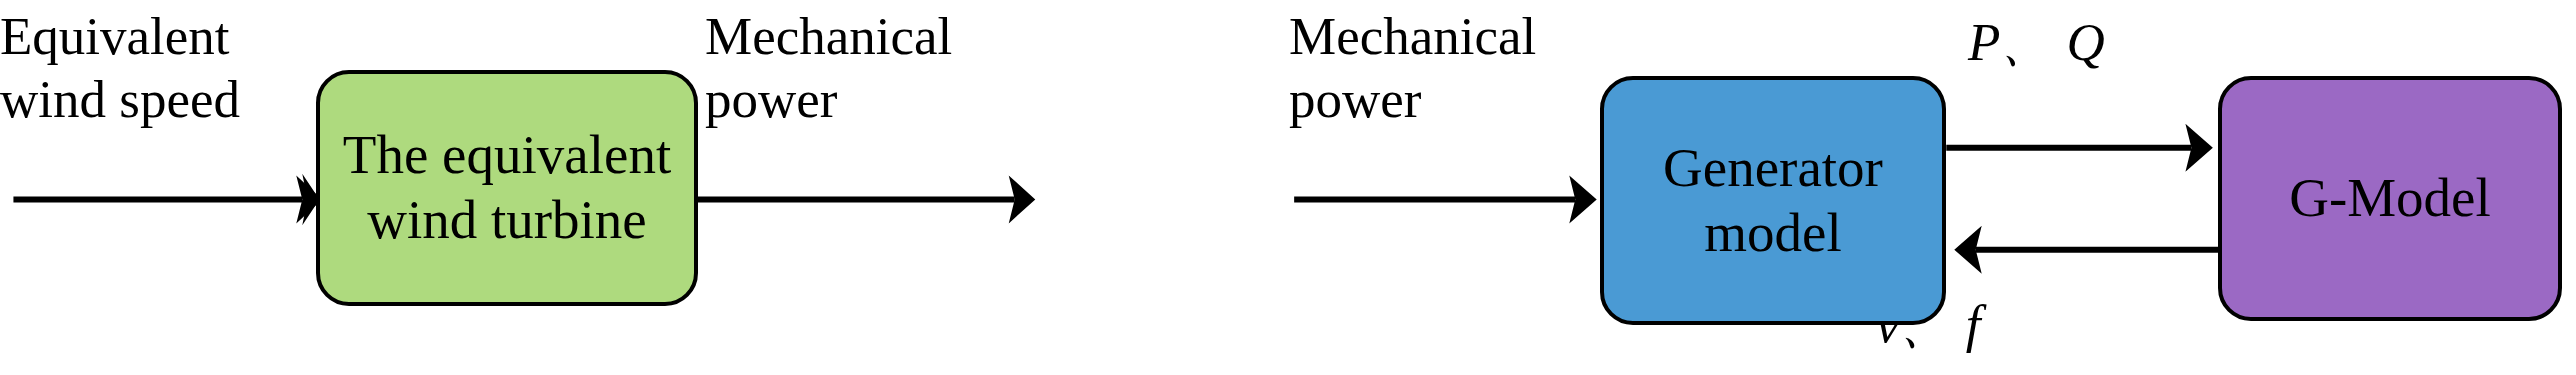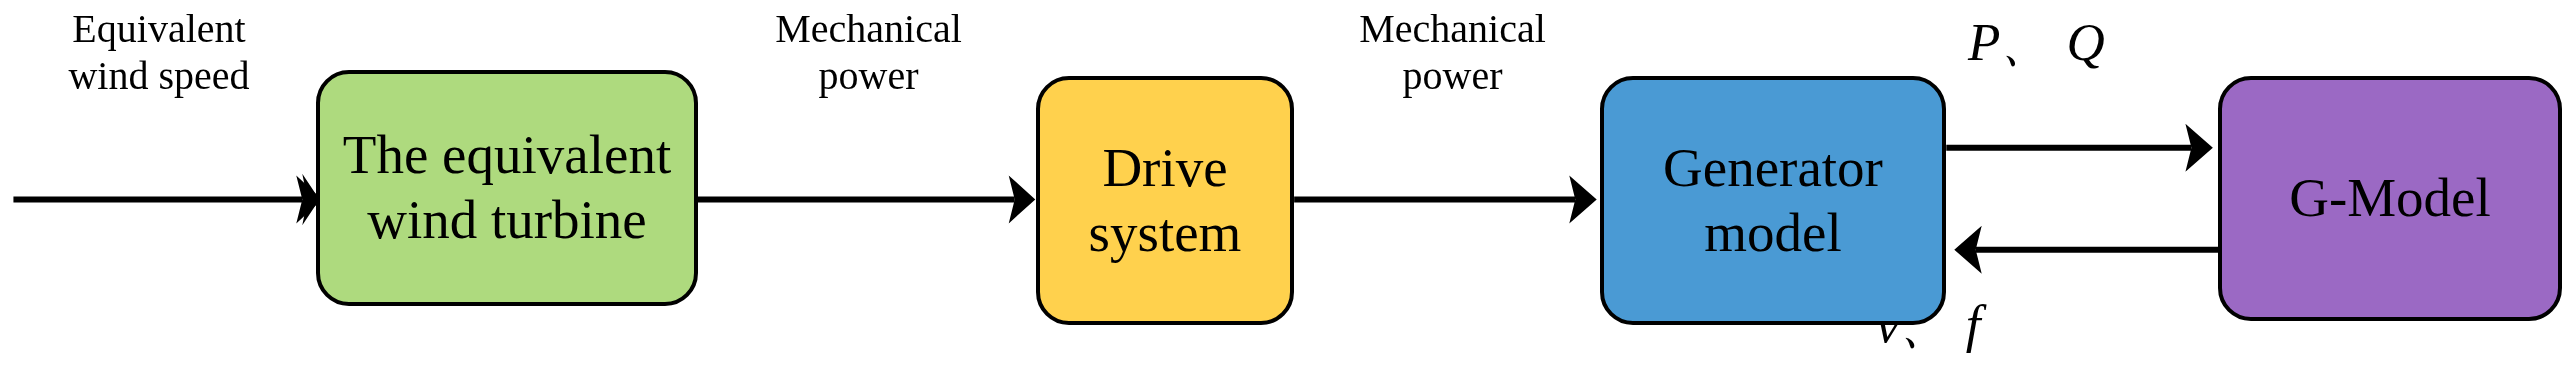--- a/index.html
+++ b/index.html
@@ -33,23 +33,22 @@
     white-space: pre-line;
   }
   #block-turbine { left: 316px; top: 70px; width: 382px; height: 236px; background: #aeda7e; }
   #block-drive   { left: 1036px; top: 76px; width: 258px; height: 249px; background: #ffd14d; }
   #block-gen     { left: 1600px; top: 76px; width: 346px; height: 249px; background: #4a9ad4; }
   #block-gmodel  { left: 2218px; top: 76px; width: 344px; height: 245px; background: #9b69c4; }
 
   
   .label {
     position: absolute;
-    text-align: center;
     line-height: 1.18;
-    font-size: 40px;
+    font-size: 53px;
     white-space: pre-line;
     font-family: "Liberation Serif", "DejaVu Serif", serif;
   }
   #label-wind-speed { left: 0px;    top: 5.2px;  width: 318px; }
   #label-mech-1     { left: 705px;  top: 5.2px;  width: 327px; }
   #label-mech-2     { left: 1289px; top: 5.2px;  width: 327px; }
 
   .label-italic {
     position: absolute;
     text-align: left;
@@ -115,22 +114,20 @@
   <div class="conn" style="left:1941px; top:224px;">
     <svg width="288" height="60" viewBox="0 0 335 70">
       <line x1="40" y1="30" x2="325" y2="30" stroke="#000" stroke-width="7"></line>
       <polygon points="47,2 15,30 47,58 40,30" fill="#000"></polygon>
     </svg>
   </div>
 
   <div class="block" id="block-turbine" style="background: rgb(174, 218, 126);">The equivalent
 wind turbine</div>
 
-  <div class="block" id="block-drive" style="background: rgb(255, 209, 77);">Drive
-system</div>
 
   <div class="block" id="block-gen" style="background: rgb(74, 154, 212);">Generator
 model</div>
 
   <div class="block" id="block-gmodel" style="background: rgb(155, 105, 196);">G-Model</div>
 
 </div>
 
 
 </body></html>

